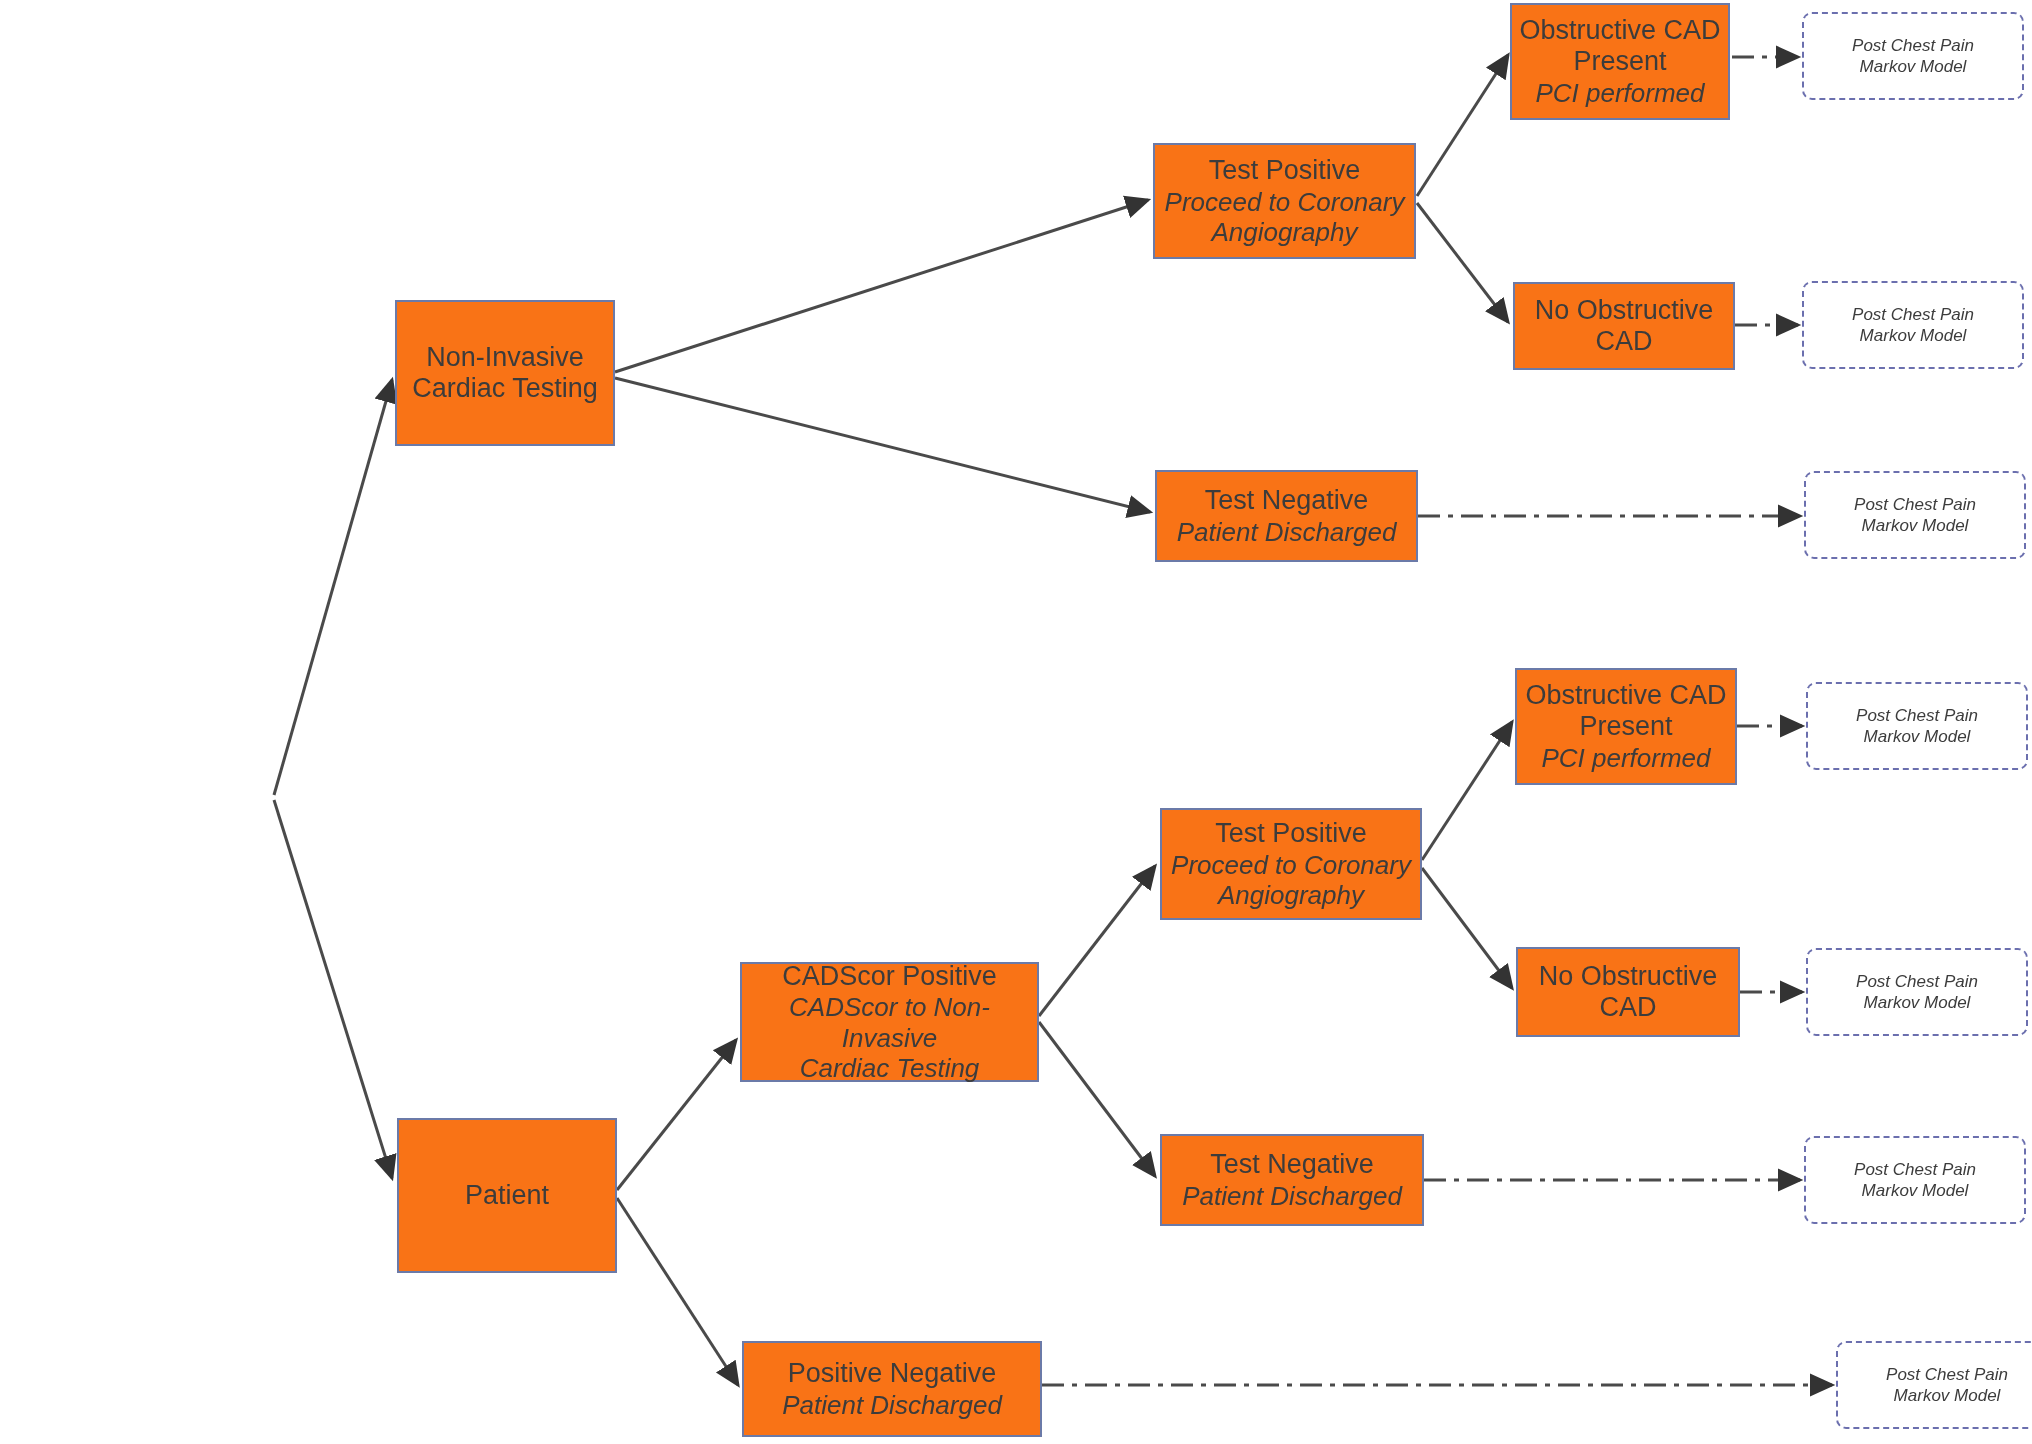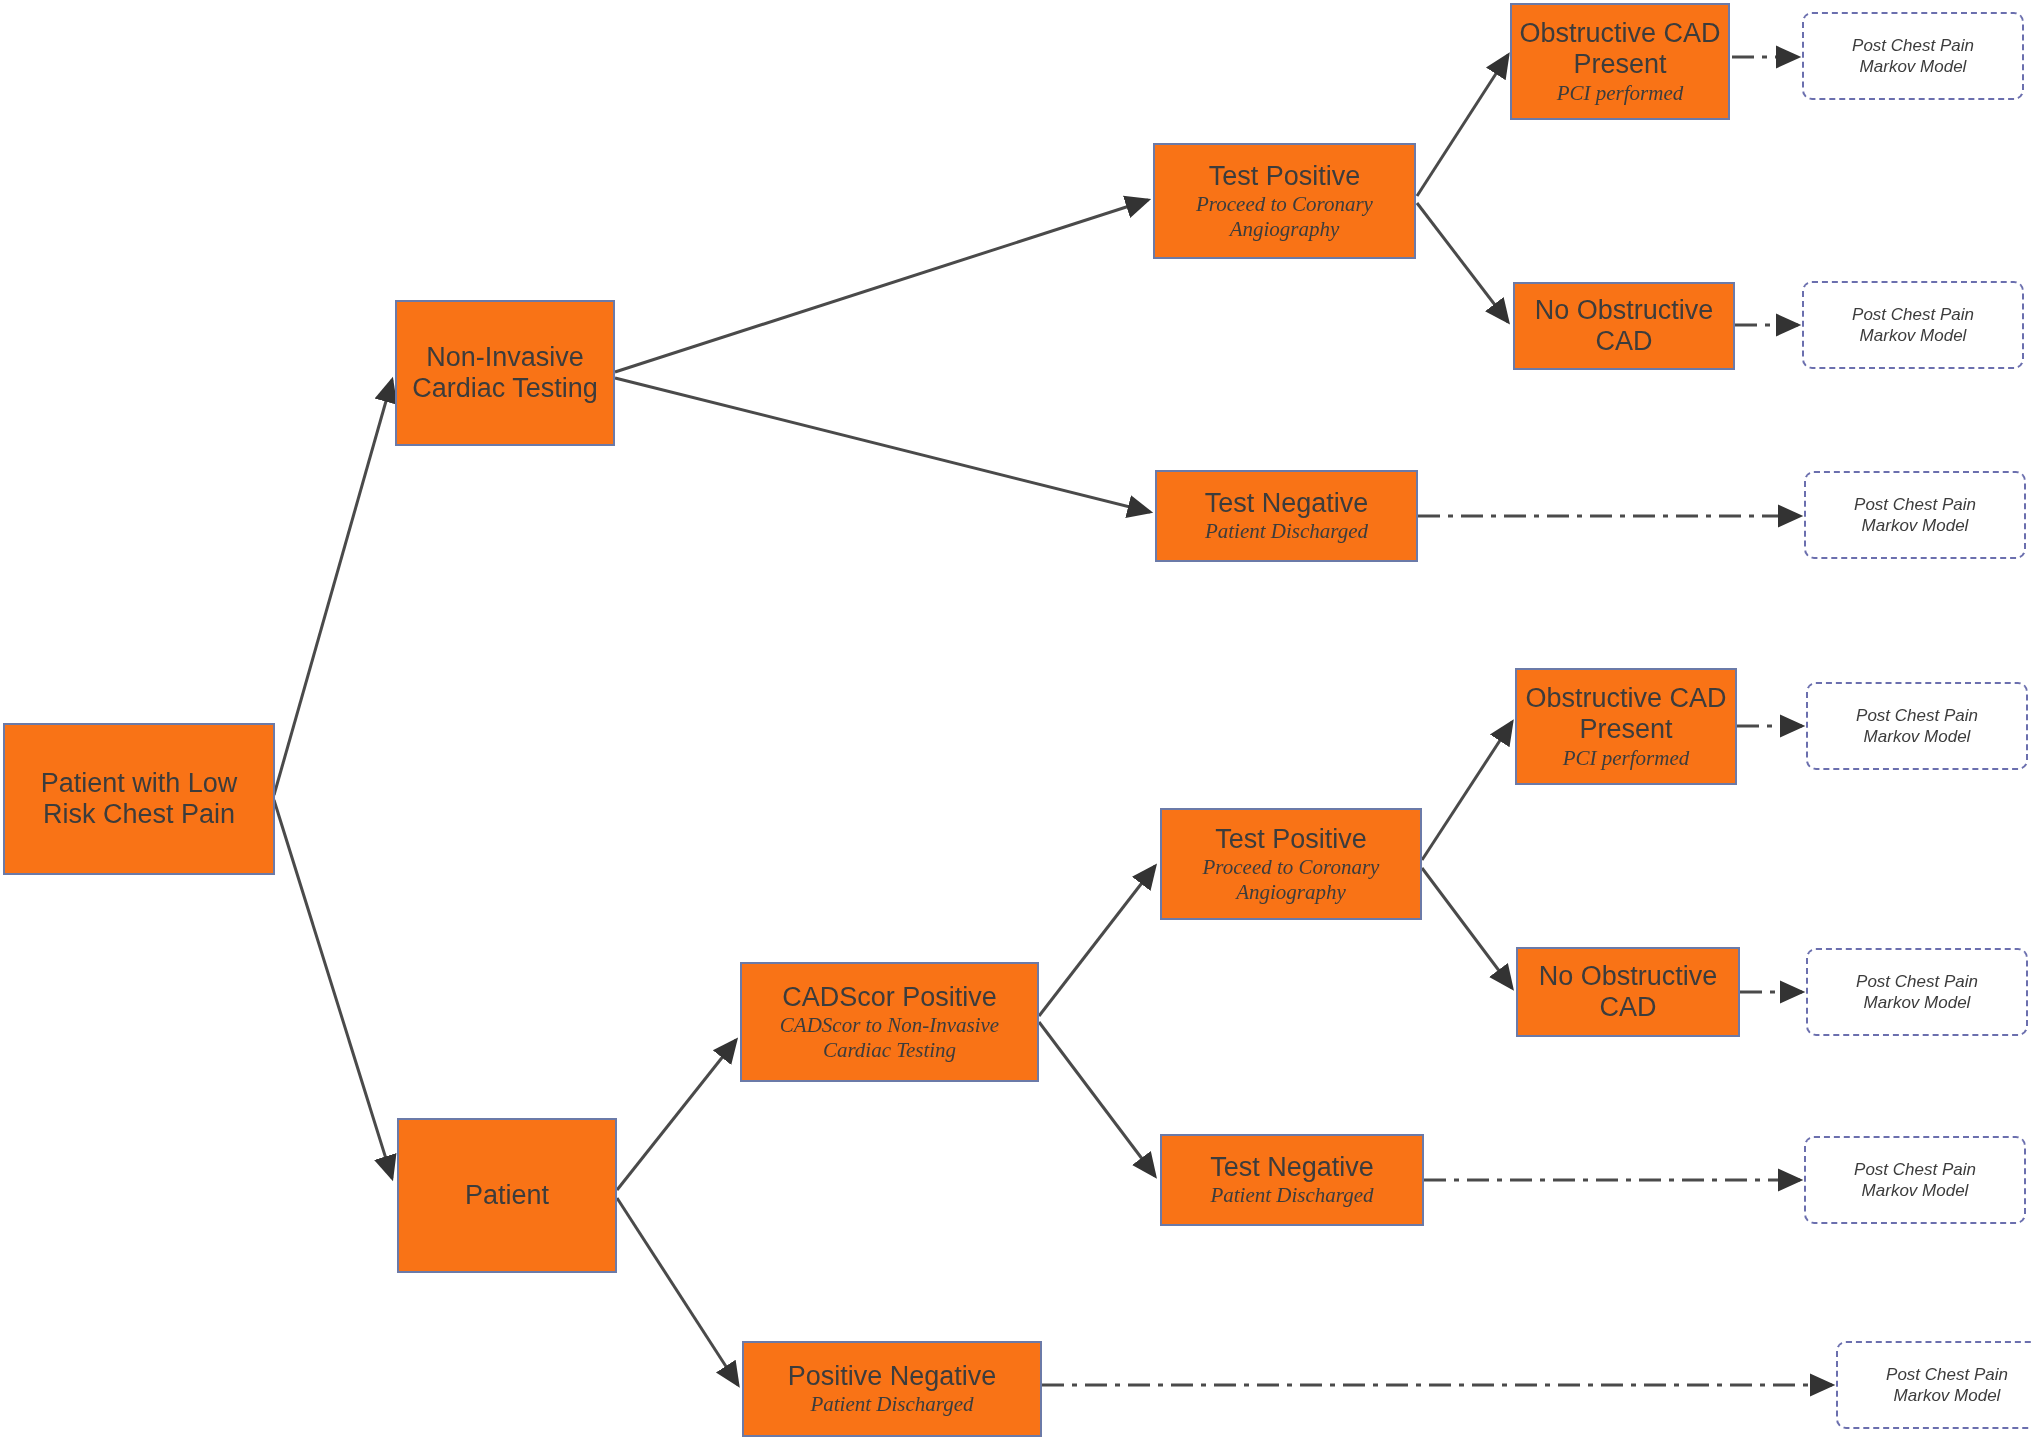--- a/index.html
+++ b/index.html
@@ -18,21 +18,21 @@
     background:#f97316;
     display:flex;
     flex-direction:column;
     align-items:center;
     justify-content:center;
     text-align:center;
     color:#3c3c3c;
     line-height:1.16;
   }
   .node .t1{font-size:27px;}
-  .node .t2{font-size:21px;font-style:italic;font-family:Liberation Serif, serif;}
+  .node .t2{font-size:26px;font-style:italic;}
   .markov{
     position:absolute;
     box-sizing:border-box;
     border:2px dashed #6b6fae;
     border-radius:10px;
     background:#ffffff;
     display:flex;
     flex-direction:column;
     align-items:center;
     justify-content:center;
@@ -85,24 +85,20 @@
       <path d="M1732,57 L1798,57"></path>
       <path d="M1735,325 L1798,325"></path>
       <path d="M1418,516 L1800,516"></path>
       <path d="M1737,726 L1802,726"></path>
       <path d="M1740,992 L1802,992"></path>
       <path d="M1424,1180 L1800,1180"></path>
       <path d="M1042,1385 L1832,1385"></path>
     </g>
   </svg>
 
-  <div class="node" style="left:3px;top:723px;width:272px;height:152px;">
-    <span class="t1">Patient with Low</span>
-    <span class="t1">Risk Chest Pain</span>
-  </div>
 
   <div class="node" style="left:395px;top:300px;width:220px;height:146px;">
     <span class="t1">Non-Invasive</span>
     <span class="t1">Cardiac Testing</span>
   </div>
 
   <div class="node" style="left:397px;top:1118px;width:220px;height:155px;">
     <span class="t1">Patient</span>
   </div>
 

